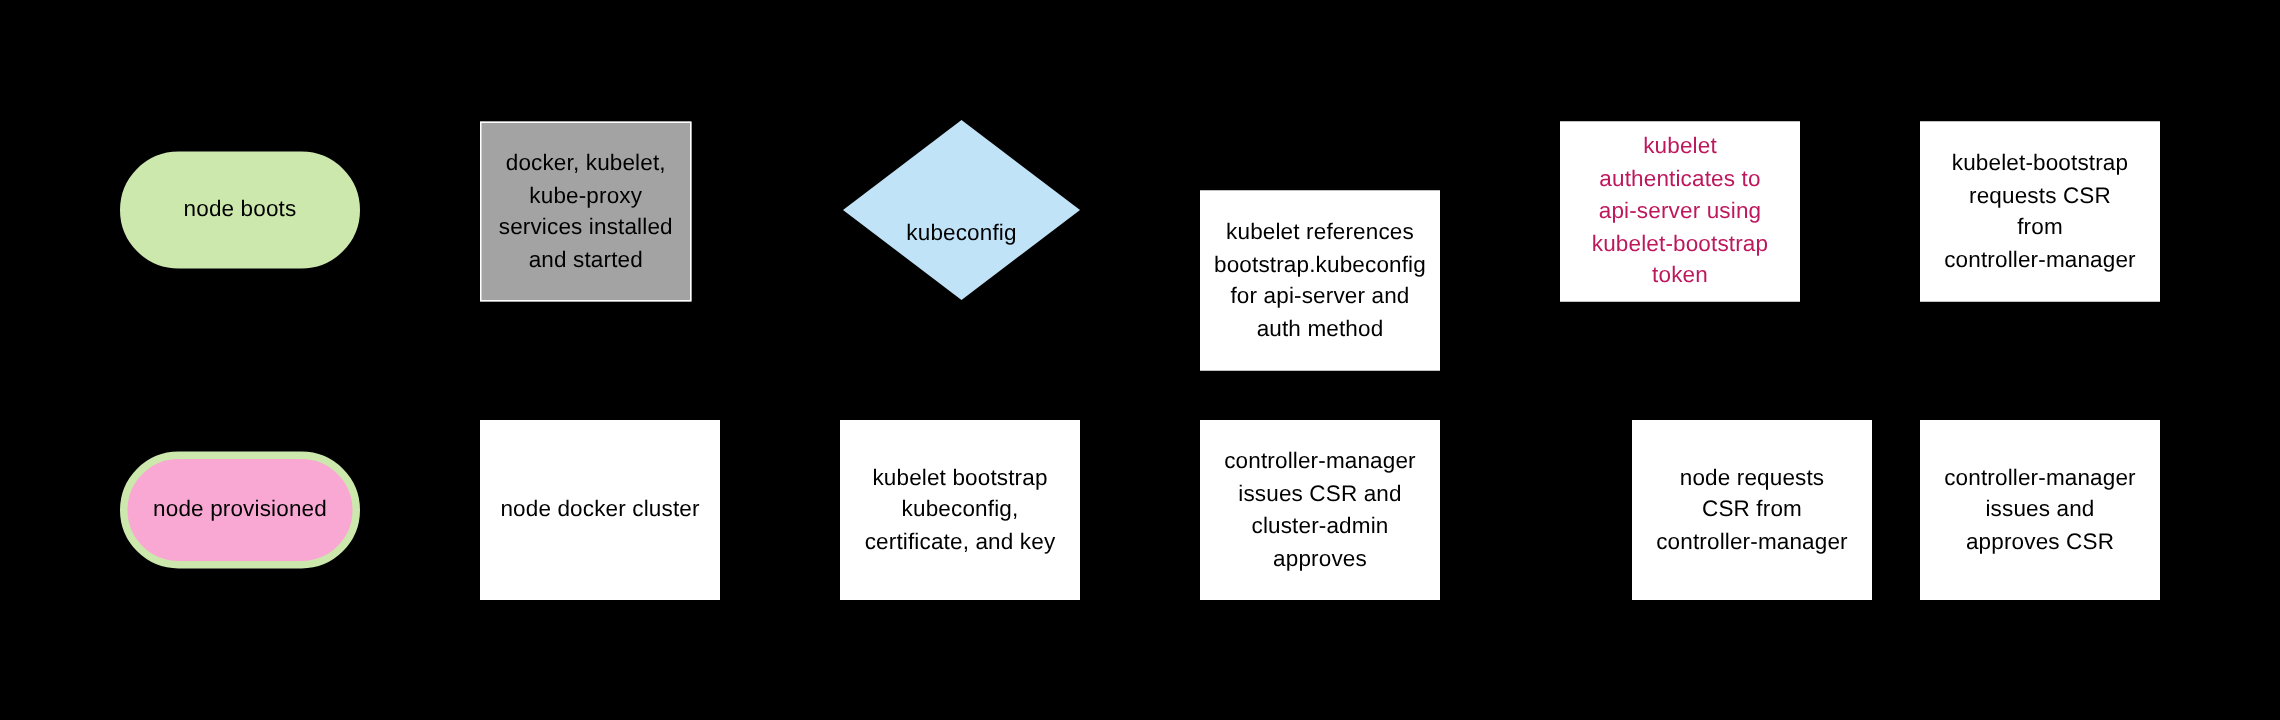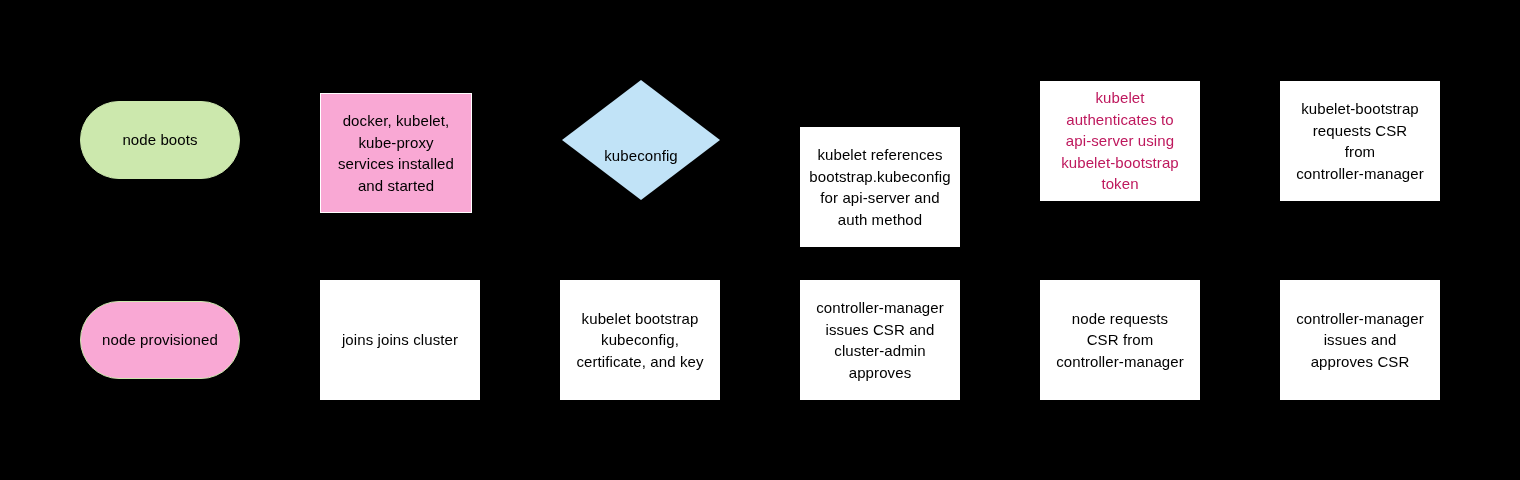--- a/index.html
+++ b/index.html
@@ -38,21 +38,21 @@
   .node.rect {
     background: #ffffff;
     border: 1px solid #ffffff;
   }
   .node.rect .label {
     width: 168px;
   }
   
   .node.stadium {
     background: #cce8ad;
-    border: 1px solid #8b5cf6;
+    border: 5px solid #8b5cf6;
     border-radius: 39px;
   }
   .node.stadium .label {
     width: 150px;
   }
   
   .node.diamond {
     background: transparent;
     border: none;
   }
@@ -71,21 +71,21 @@
     width: 120px;
   }
 </style>
 </head>
 <body>
 
 <div id="canvas" style="background: rgb(0, 0, 0);">
     <div class="node stadium" style="left: 80px; top: 101px; width: 160px; height: 78px; background: rgb(204, 232, 173); border-color: rgb(204, 232, 173);">
       <span class="label" style="color: rgb(0, 0, 0);">node boots</span>
     </div>
-    <div class="node rect" style="left: 320px; top: 81px; width: 152px; height: 120px; background: #f9a8d4; border-color: rgb(255, 255, 255); margin-top: 12px;">
+    <div class="node rect" style="left: 320px; top: 81px; width: 141px; height: 120px; background: #a3a3a3; border-color: rgb(255, 255, 255);">
       <span class="label" style="color: rgb(0, 0, 0);">docker, kubelet,
 kube-proxy
 services installed
 and started</span>
     </div>
     <div class="node diamond" style="left: 562px; top: 80px; width: 158px; height: 120px;">
       <div class="diamond-shape" style="background: rgb(193, 227, 247);"></div>
       <span class="label" style="color: rgb(0, 0, 0); margin-top: 32px;">kubeconfig</span>
     </div>
     <div class="node rect" style="left: 800px; top: 81px; width: 160px; height: 120px; background: rgb(255, 255, 255); border-color: rgb(255, 255, 255); margin-top: 46px;">
@@ -104,34 +104,34 @@
     <div class="node rect" style="left: 1280px; top: 81px; width: 160px; height: 120px; background: rgb(255, 255, 255); border-color: rgb(255, 255, 255);">
       <span class="label" style="color: rgb(0, 0, 0);">kubelet-bootstrap
 requests CSR
 from
 controller-manager</span>
     </div>
     <div class="node stadium" style="left: 80px; top: 301px; width: 160px; height: 78px; background: #f9a8d4; border-color: rgb(204, 232, 173);">
       <span class="label" style="color: rgb(0, 0, 0);">node provisioned</span>
     </div>
     <div class="node rect" style="left: 320px; top: 280px; width: 160px; height: 120px; background: rgb(255, 255, 255); border-color: rgb(255, 255, 255);">
-      <span class="label" style="color: rgb(0, 0, 0);">joins joins cluster</span>
+      <span class="label" style="color: rgb(0, 0, 0);">node docker cluster</span>
     </div>
     <div class="node rect" style="left: 560px; top: 280px; width: 160px; height: 120px; background: rgb(255, 255, 255); border-color: rgb(255, 255, 255);">
       <span class="label" style="color: rgb(0, 0, 0);">kubelet bootstrap
 kubeconfig,
 certificate, and key</span>
     </div>
     <div class="node rect" style="left: 800px; top: 280px; width: 160px; height: 120px; background: rgb(255, 255, 255); border-color: rgb(255, 255, 255);">
       <span class="label" style="color: rgb(0, 0, 0);">controller-manager
 issues CSR and
 cluster-admin
 approves</span>
     </div>
-    <div class="node rect" style="left: 1040px; top: 280px; width: 160px; height: 120px; background: rgb(255, 255, 255); border-color: rgb(255, 255, 255);">
+    <div class="node rect" style="left: 1088px; top: 280px; width: 160px; height: 120px; background: rgb(255, 255, 255); border-color: rgb(255, 255, 255);">
       <span class="label" style="color: rgb(0, 0, 0);">node requests
 CSR from
 controller-manager</span>
     </div>
     <div class="node rect" style="left: 1280px; top: 280px; width: 160px; height: 120px; background: rgb(255, 255, 255); border-color: rgb(255, 255, 255);">
       <span class="label" style="color: rgb(0, 0, 0);">controller-manager
 issues and
 approves CSR</span>
     </div>
   </div>

